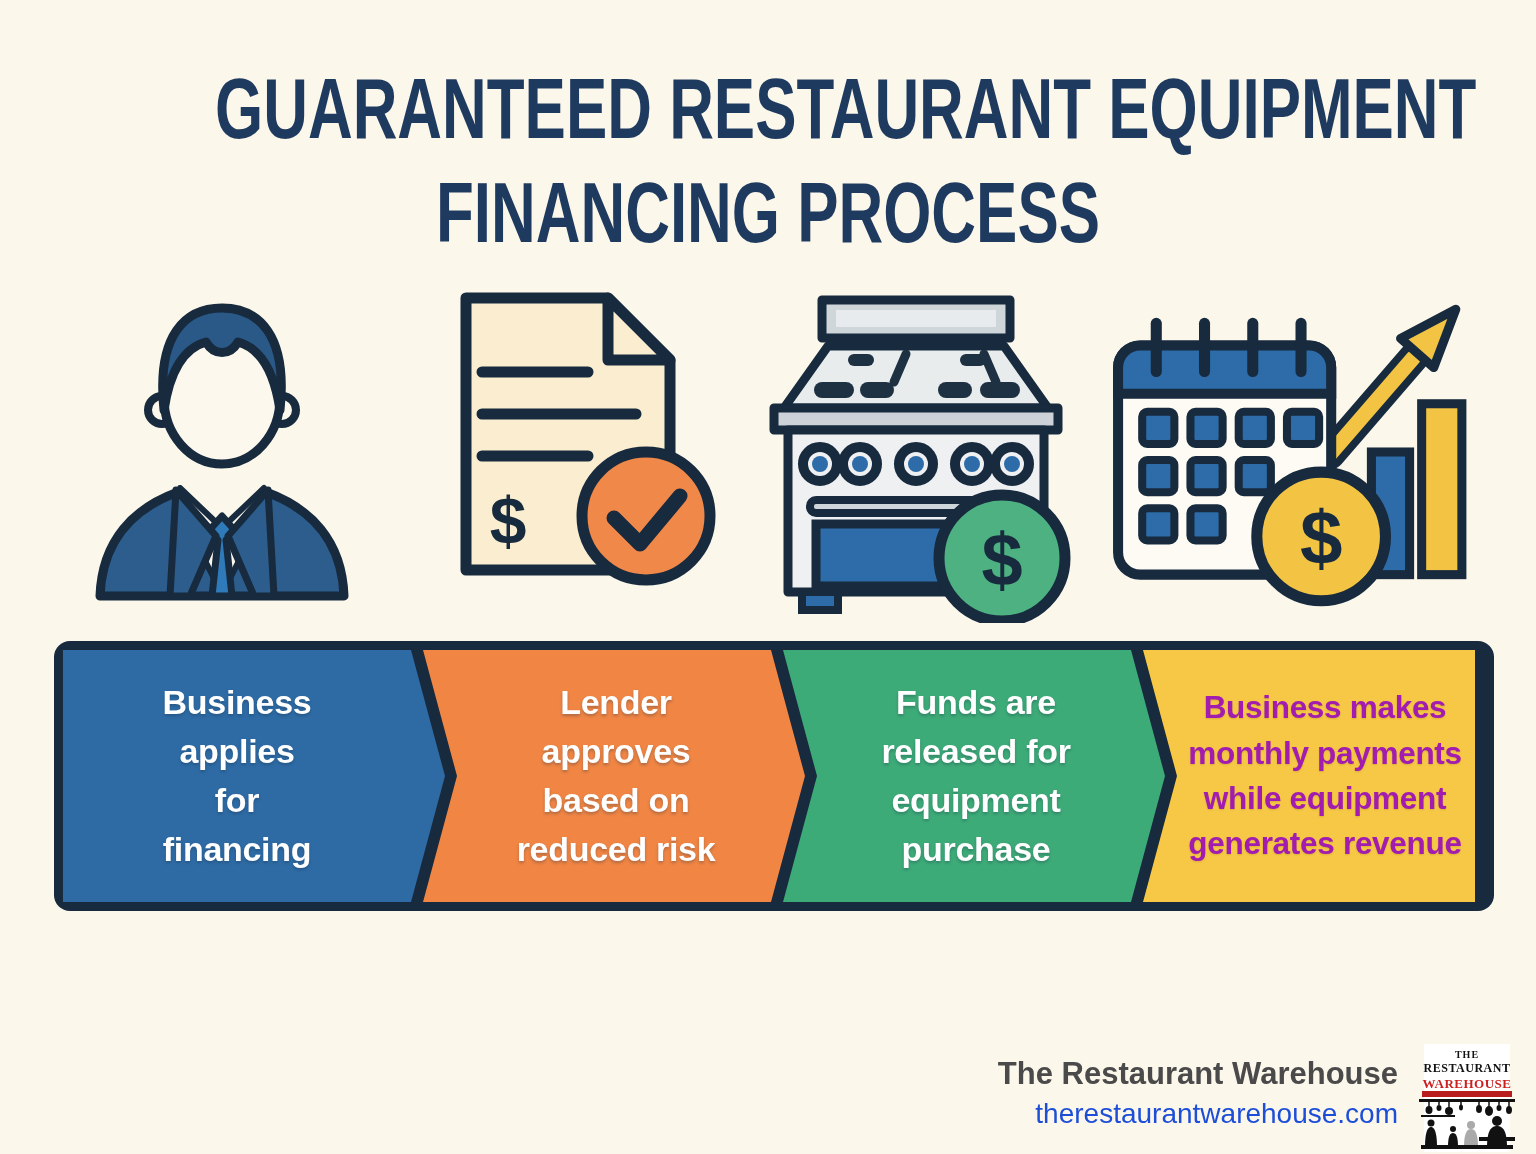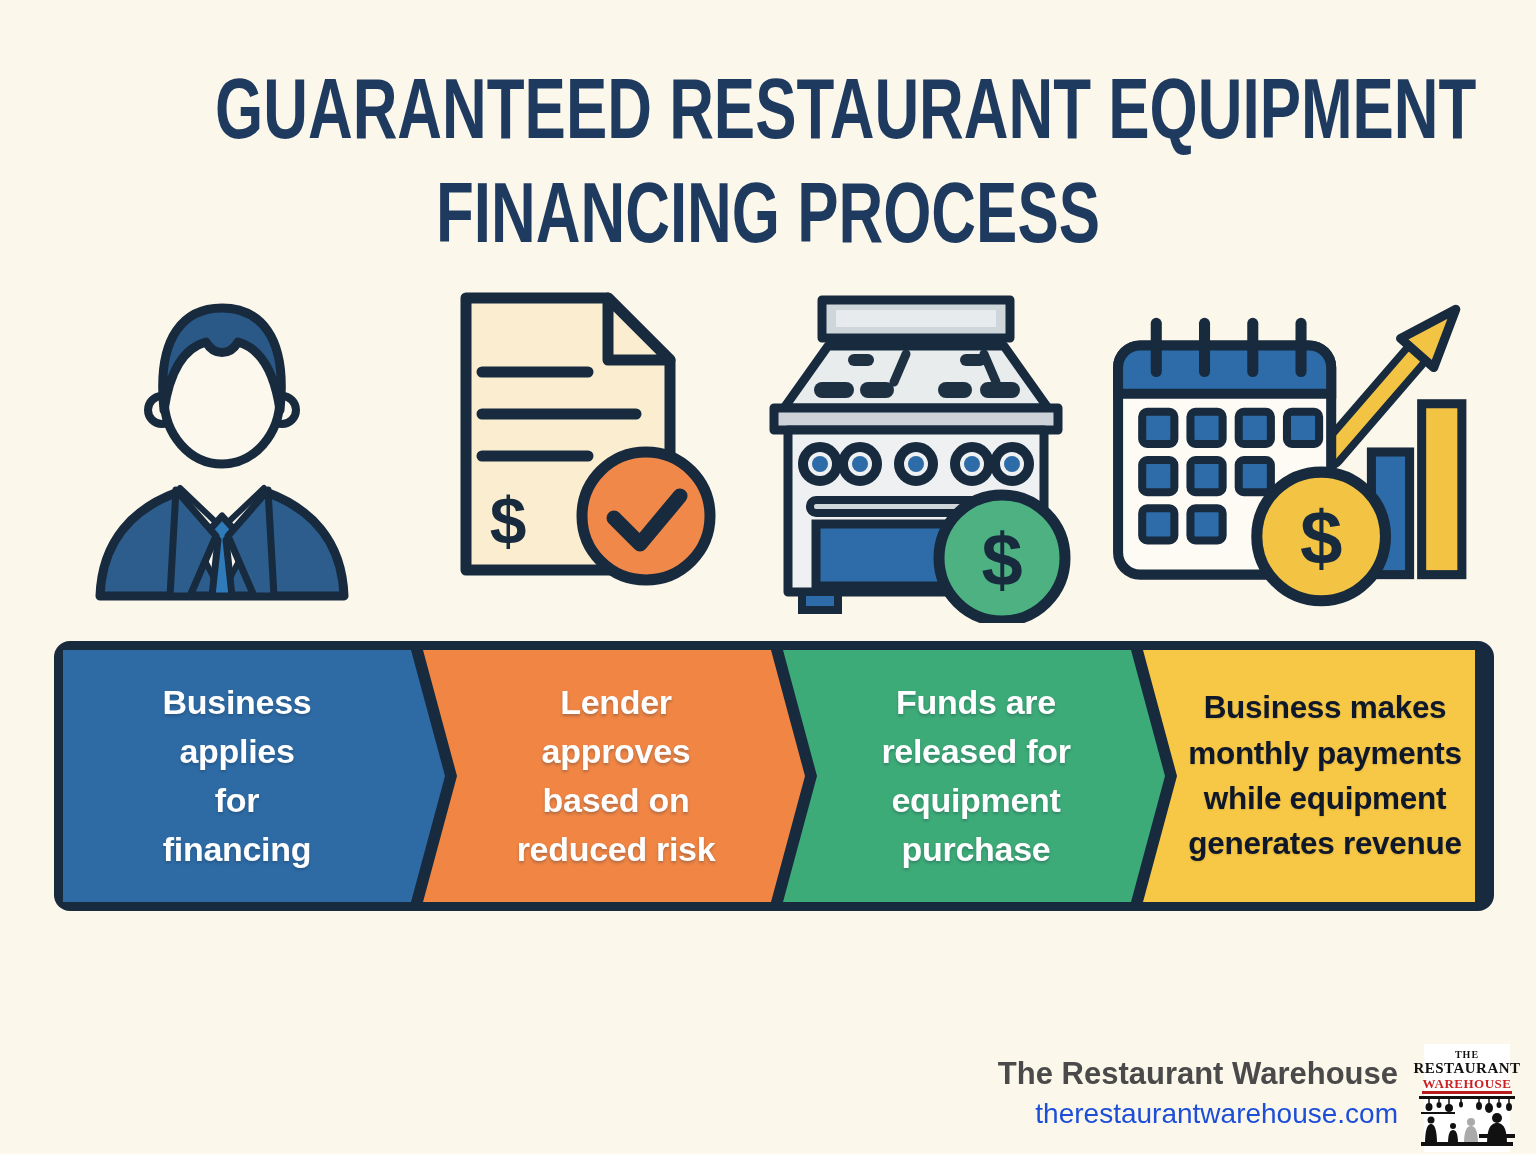--- a/index.html
+++ b/index.html
@@ -44,41 +44,41 @@
            clip-path:polygon(0 0, 348px 0, 382px 50%, 348px 100%, 0 100%, 34px 50%);
            padding-left:42px; padding-right:38px; }
   .seg-4 { left:1089px; width:332px; background:#f7c845;
            clip-path:polygon(0 0, 100% 0, 100% 100%, 0 100%, 34px 50%);
            padding-left:38px; padding-right:6px; }
   .seg-label {
     width:100%; text-align:center; white-space:pre-line;
     font-weight:bold; font-size:34px; line-height:1.44; letter-spacing:-0.3px;
     color:#ffffff; text-shadow:0 2px 3px rgba(23,42,62,0.30);
   }
-  .seg-4 .seg-label { color:#0f172a; font-size:31.5px; text-shadow:0 1px 2px rgba(0,0,0,0.12); }
+  .seg-4 .seg-label { color:#a21caf; font-size:31.5px; text-shadow:0 1px 2px rgba(0,0,0,0.12); }
 
   
   .footer-company {
     position:absolute; right:138px; top:1056px; text-align:center;
     font-weight:bold; font-size:31px; color:#4a4a4a;
   }
   .footer-site {
     position:absolute; right:138px; top:1098px; text-align:right;
     font-size:28px; color:#1d4ed8;
   }
   .logo {
     position:absolute; left:1424px; top:1044px; width:86px; height:108px;
     background:#ffffff; display:flex; flex-direction:column; align-items:center;
     justify-content:flex-start; padding-top:4px;
     font-family:"Liberation Serif", serif;
   }
   .logo-the       { font-size:10px; font-weight:bold; color:#111; letter-spacing:1px; line-height:13px; }
-  .logo-rest      { font-size:15px; font-weight:bold; color:#111; letter-spacing:0.5px; line-height:15px; }
+  .logo-rest      { font-size:12px; font-weight:bold; color:#111; letter-spacing:0.5px; line-height:15px; }
   .logo-warehouse { font-size:13px; font-weight:bold; color:#cc1f1f; letter-spacing:0.5px; line-height:15px;
-                    border-bottom:3px solid #b91c1c; }
+                    border-bottom:6px solid #b91c1c; }
   .logo svg { margin-top:2px; }
 </style>
 </head>
 <body>
 
 <div class="canvas">
 
   <div class="title">
     <div class="title-line">GUARANTEED RESTAURANT EQUIPMENT</div>
     <div class="title-line">FINANCING PROCESS</div>

